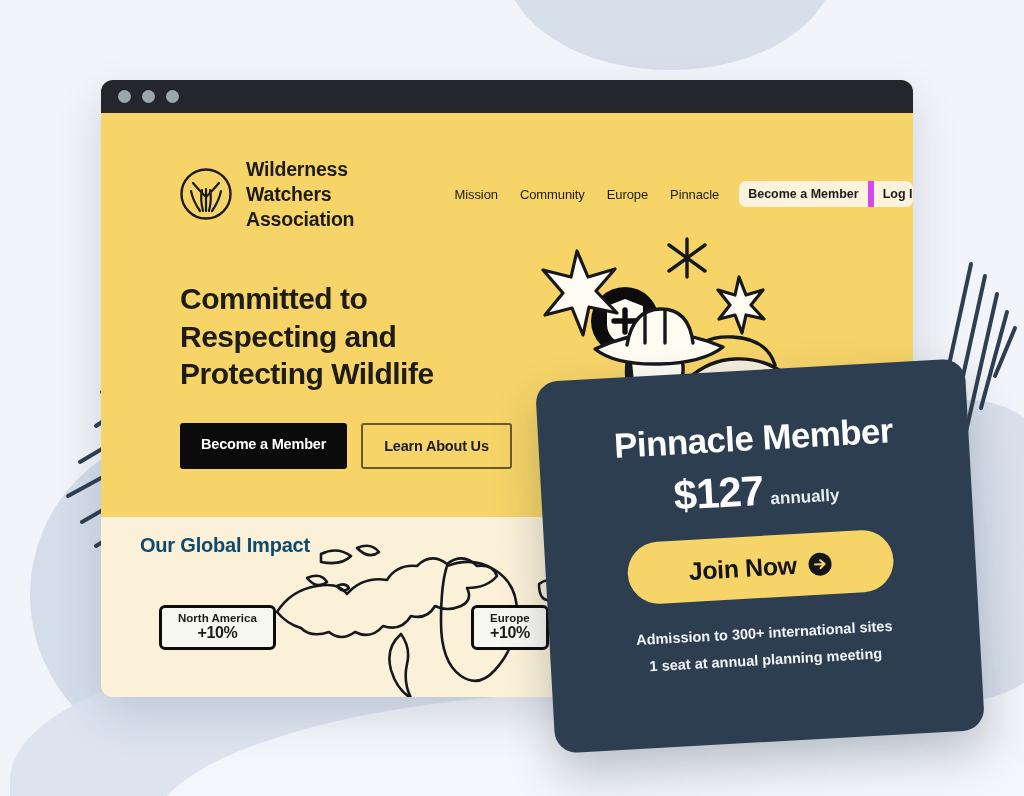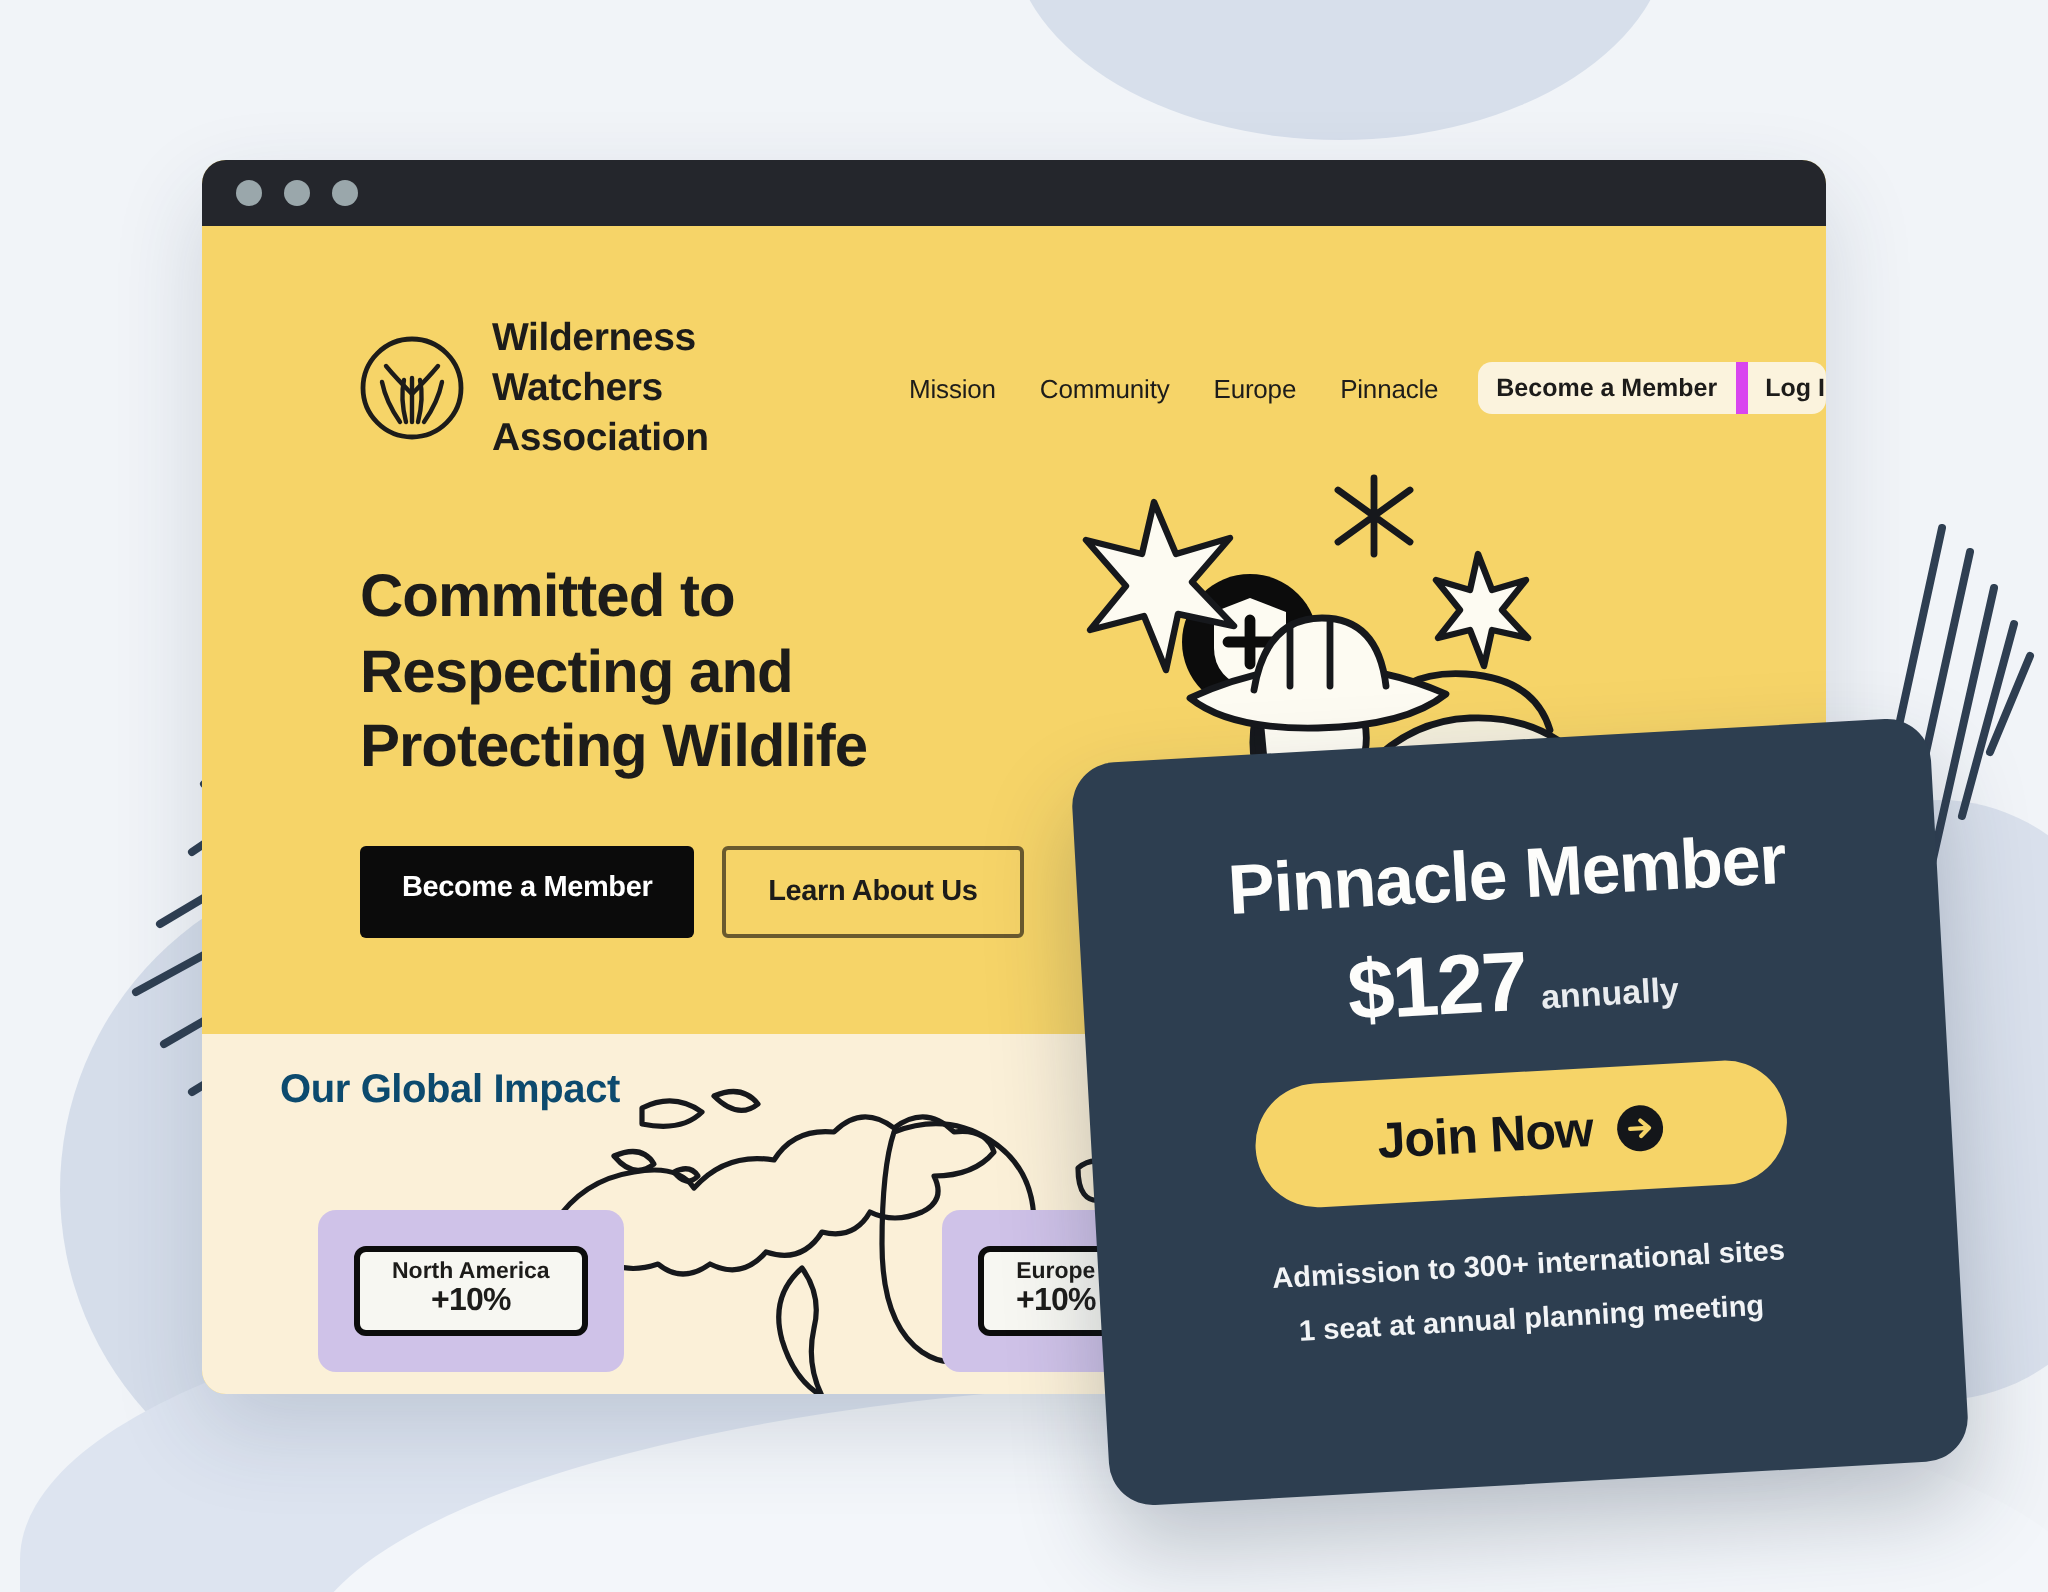--- a/index.html
+++ b/index.html
@@ -61,21 +61,21 @@
   .btn-solid { background:#0b0b0b; color:#fff; font-size:14.5px; font-weight:700; padding:13px 21px; border-radius:3px; letter-spacing:-.2px; }
   .btn-outline { background:transparent; color:#1d1c1a; font-size:14.5px; font-weight:700; padding:13px 21px; border:2px solid #6a5a2e; border-radius:3px; letter-spacing:-.2px; }
 
   .illustration { position:absolute; right:-10px; top:120px; width:420px; height:300px; z-index:2; }
 
   
   .impact { position:relative; height:180px; background:#fbf0d8; overflow:hidden; }
   .impact-title { position:absolute; left:39px; top:17px; font-size:20px; font-weight:700; color:#0c4a6e; letter-spacing:-.2px; }
   .worldmap { position:absolute; left:150px; top:25px; width:460px; height:165px; }
 
-  .badge { position:absolute; background:#cfc2e8; border-radius:9px; padding:18px; }
+  .badge { position:absolute; background:#cfc2e8; border-radius:9px; padding:0; }
   .badge-inner { background:#f7f7f2; border:3px solid #0c0c0c; border-radius:6px; padding:4px 16px 6px; text-align:center; }
   .badge-region { font-size:11.5px; font-weight:700; color:#1d1c1a; }
   .badge-value { font-size:16px; font-weight:700; color:#1d1c1a; line-height:1.08; letter-spacing:-.4px; }
   .badge-na { left:58px; top:88px; }
   .badge-eu { left:370px; top:88px; }
 
   
   .pricecard {
     position:absolute; left:545px; top:370px; width:430px; height:372px;
     background:#2d3e50; border-radius:22px;

